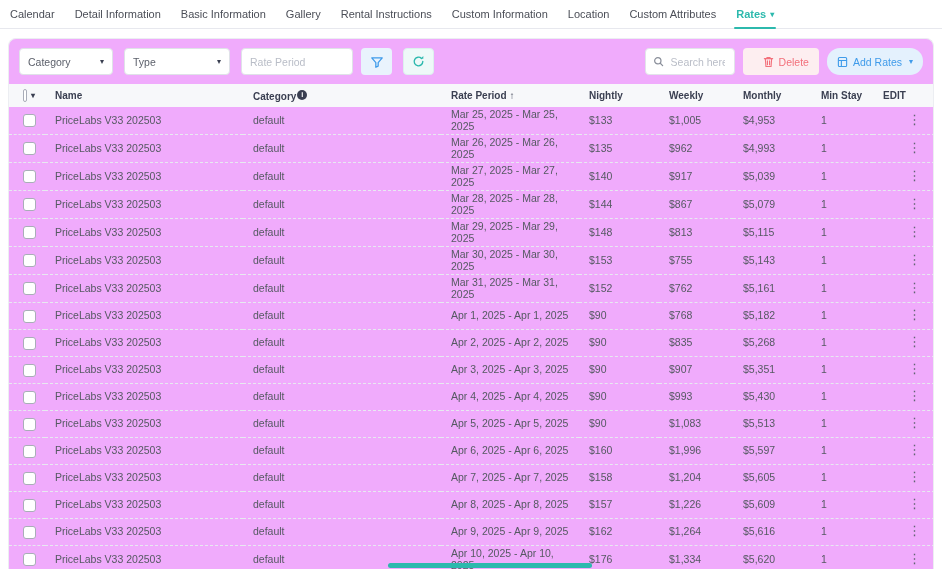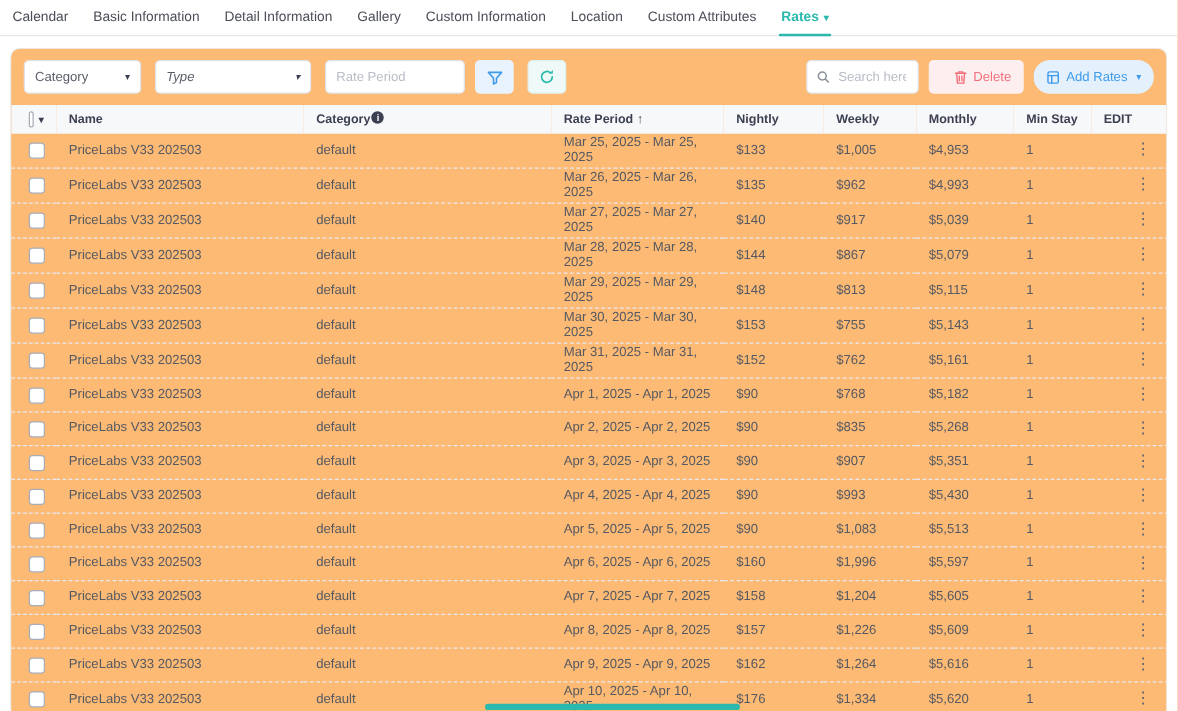--- a/index.html
+++ b/index.html
@@ -32,36 +32,36 @@
   .tab.active { color: #2cb9ad; font-weight: bold; }
   .tab.active .tab-caret { display: inline; }
   .tab.active::after {
     content: ""; position: absolute; left: 8px; right: 8px; bottom: -1px;
     height: 2px; background: #2cb9ad; border-radius: 1px;
   }
 
   
   .card {
     position: absolute; left: 8px; right: 8px; top: 38px; bottom: 0;
-    background: #fdba74;
+    background: #f0abfc;
     border: 1px solid #eceef2; border-bottom: none;
     border-radius: 8px 8px 0 0;
     overflow: hidden;
   }
 
   
   .toolbar { display: flex; align-items: center; padding: 9px 10px; gap: 11px; }
   .select {
     height: 27px; border: 1px solid #dfe2e8; border-radius: 4px;
     display: flex; align-items: center; justify-content: space-between;
     padding: 0 8px; font-size: 10.5px; color: #5b5f6a; background: #fff;
     cursor: pointer;
   }
   .select-category { width: 94px; }
-  .select-type { width: 125px; font-style: italic; }
+  .select-type { width: 106px; }
   .select .sel-caret { font-size: 8px; color: #3a3f51; }
   .input-rate {
     width: 112px; height: 27px; border: 1px solid #dfe2e8; border-radius: 4px;
     padding: 0 8px; font-size: 10.5px; color: #3a3f51; outline: none;
   }
   input::placeholder { color: #b9bdc7; }
   .icon-btn {
     width: 31px; height: 27px; border-radius: 4px; border: none;
     display: flex; align-items: center; justify-content: center; cursor: pointer;
     padding: 0;
@@ -132,34 +132,38 @@
 <body>
 
 <nav class="tabs">
 
     <div class="tab">
       <span class="tab-label">Calendar</span>
 
     </div>
 
     <div class="tab">
+      <span class="tab-label">Detail Information</span>
+
+    </div>
+
+    <div class="tab">
       <span class="tab-label">Basic Information</span>
 
     </div>
 
     <div class="tab">
-      <span class="tab-label">Detail Information</span>
-
-    </div>
-
-    <div class="tab">
       <span class="tab-label">Gallery</span>
 
     </div>
 
+    <div class="tab">
+      <span class="tab-label">Rental Instructions</span>
+
+    </div>
 
     <div class="tab">
       <span class="tab-label">Custom Information</span>
 
     </div>
 
     <div class="tab">
       <span class="tab-label">Location</span>
 
     </div>

